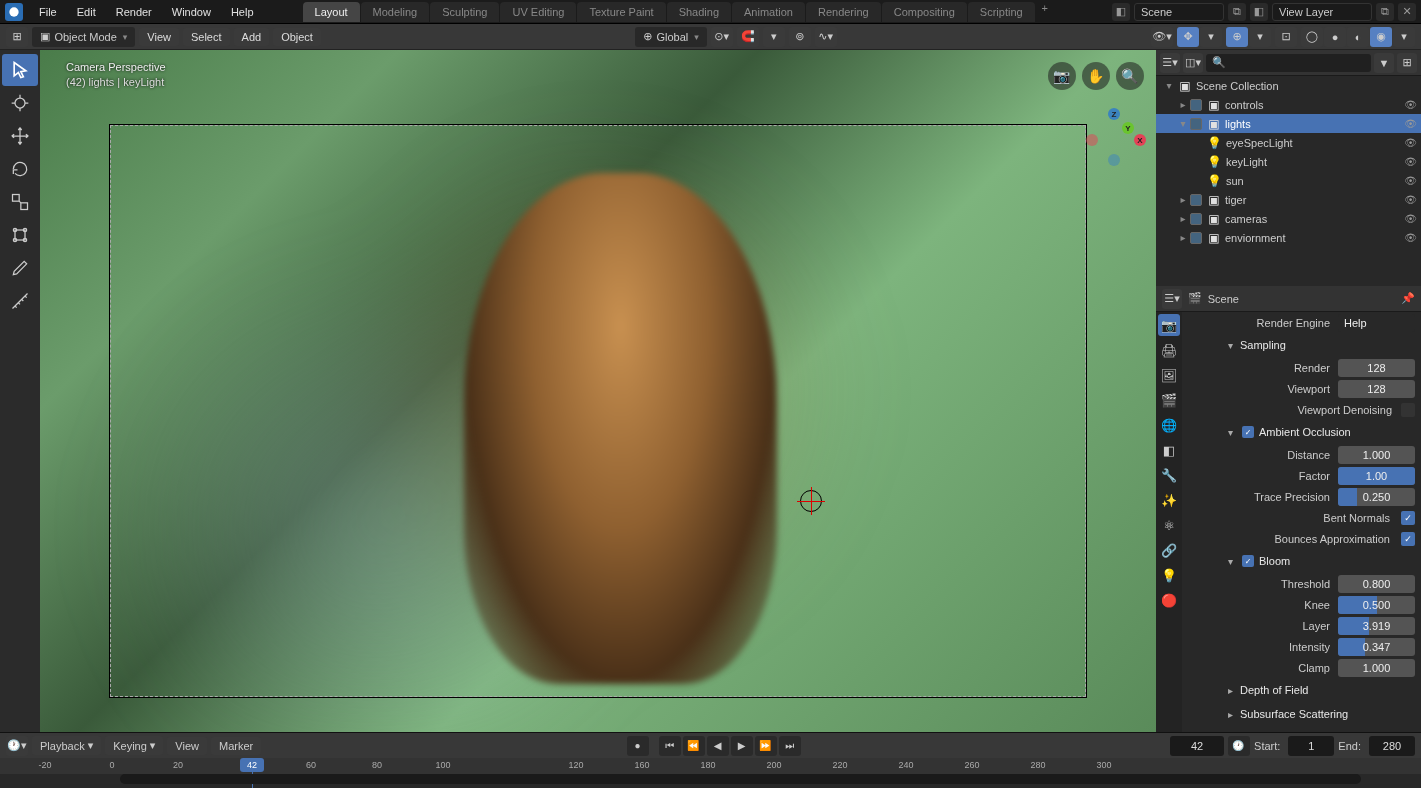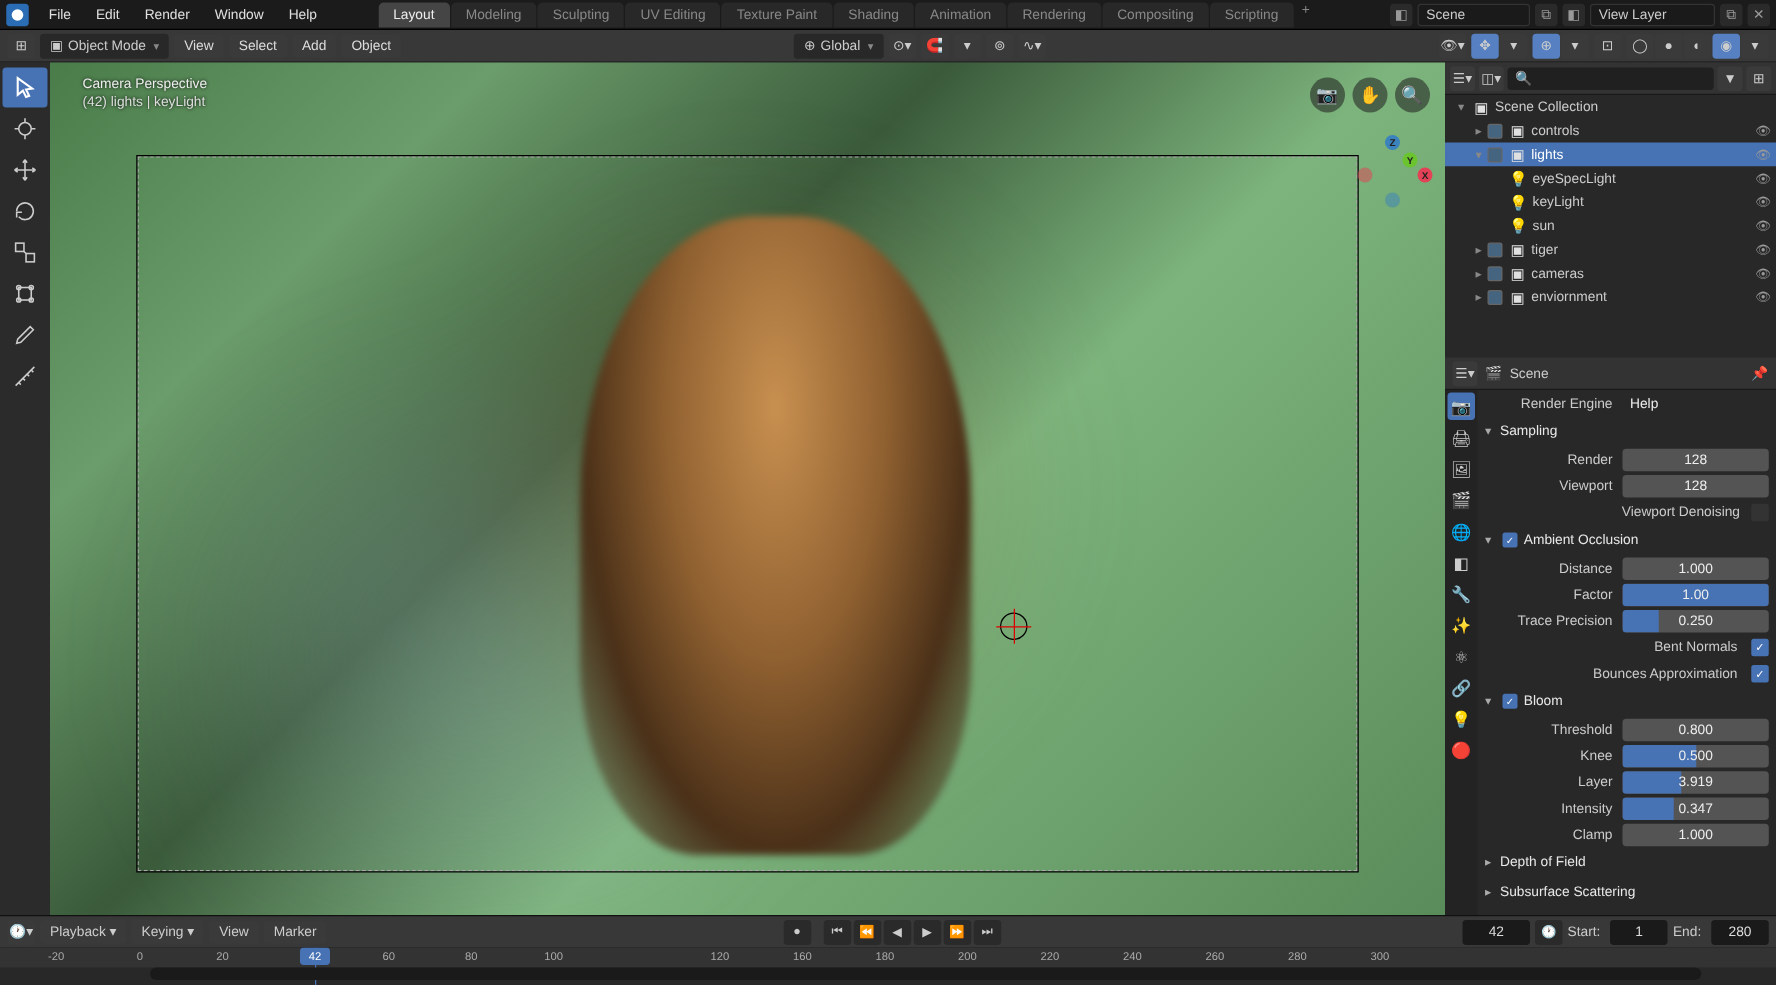--- a/index.html
+++ b/index.html
@@ -59,21 +59,21 @@
 .outliner-row .type-icon { width:18px; height:16px; display:flex; align-items:center; justify-content:center; margin-right:2px; font-size:12px; }
 .outliner-row .label { flex:1; font-size:11px; }
 .outliner-row .row-icons { position:absolute; right:4px; display:flex; gap:3px; font-size:10px; color:#999; }
 .coll-icon { color:#e0e0e0; }
 .light-icon { color:#e0b050; }
 
 .properties { flex:1; display:flex; overflow:hidden; }
 .prop-tabs { width:26px; background:#232323; display:flex; flex-direction:column; align-items:center; padding-top:2px; }
 .prop-tab { width:22px; height:22px; margin-bottom:3px; display:flex; align-items:center; justify-content:center; cursor:pointer; border-radius:3px; font-size:13px; }
 .prop-tab.active { background:#4772b3; }
-.prop-content { flex:1; overflow-y:auto; padding:0; }
+.prop-content { flex:1; overflow-y:auto; padding:0;margin-left:40px; }
 .prop-header { height:26px; background:#333; display:flex; align-items:center; padding:0 6px; gap:6px; border-bottom:1px solid #1a1a1a; }
 .prop-row { display:flex; align-items:center; height:21px; padding:0 6px; }
 .prop-row .plabel { flex:0 0 110px; text-align:right; padding-right:8px; color:#ccc; font-size:11px; }
 .prop-row .pval { flex:1; background:#545454; border-radius:3px; height:18px; text-align:center; color:#eee; font-size:11px; line-height:18px; position:relative; overflow:hidden; cursor:ew-resize; }
 .prop-row .pval.select { background:#282828; text-align:left; padding-left:6px; }
 .prop-row .pval.slider::before { content:''; position:absolute; left:0; top:0; bottom:0; background:#4772b3; }
 .prop-row .pval.color-swatch { background:#ffffff; }
 .prop-row .check { width:14px; height:14px; background:#4772b3; border-radius:2px; margin-left:3px; display:flex; align-items:center; justify-content:center; color:#fff; font-size:9px; }
 .prop-row .check.off { background:#333; }
 .section-head { display:flex; align-items:center; height:24px; padding:0 6px; cursor:pointer; }

